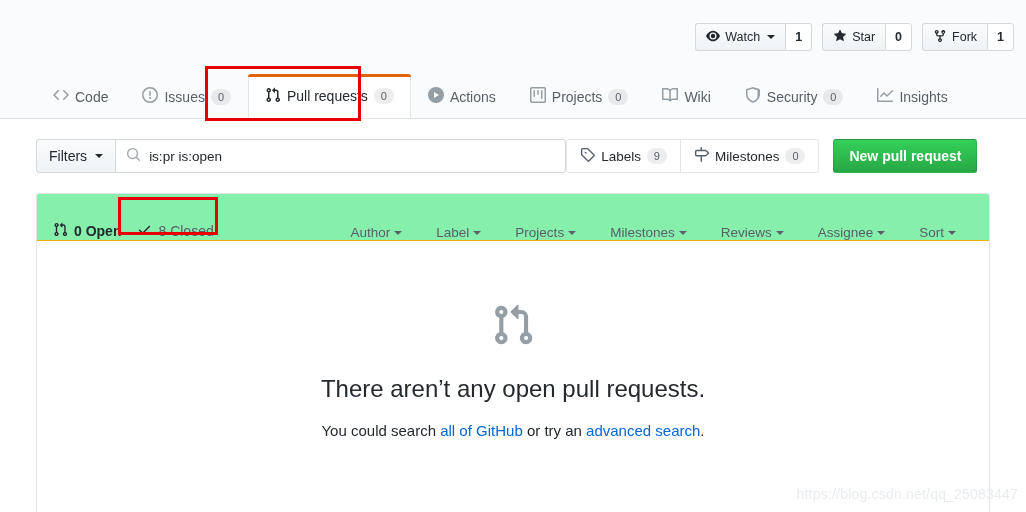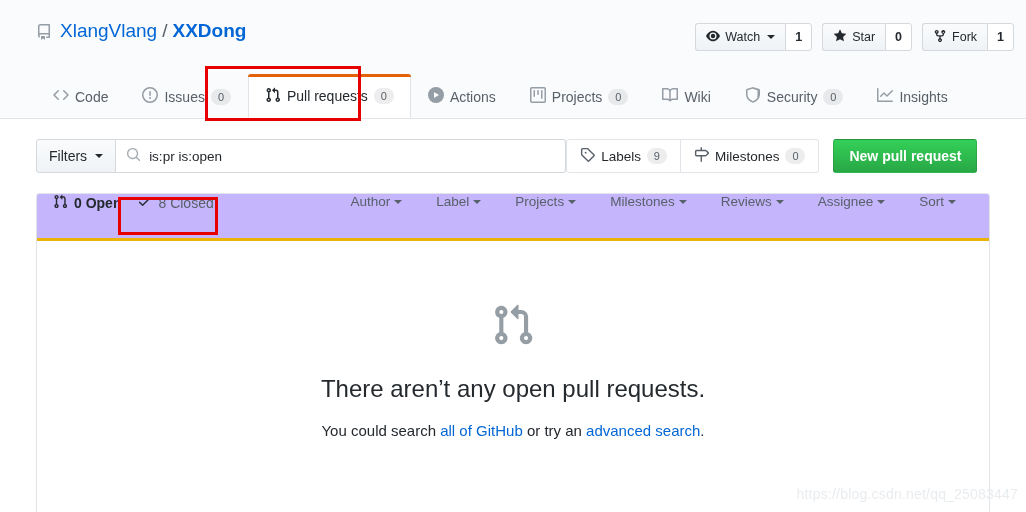--- a/index.html
+++ b/index.html
@@ -216,24 +216,24 @@
     left: 36px; top: 193px;
     width: 954px;
     height: 330px;
     border: 1px solid #e1e4e8;
     border-radius: 3px;
     background: #fff;
     overflow: hidden;
   }
   .table-head {
     height: 47px;
-    background: #c4b5fd;
-    border-bottom: 3px solid #eab308;
-    display: flex;
-    align-items: flex-start;
+    background: #86efac;
+    border-bottom: 1px solid #eab308;
+    display: flex;
+    align-items: flex-end;
     padding: 0 16px;
   }
   .state-links { display: flex; align-items: center; gap: 16px; font-size: 14px; }
   .state-open {
     display: flex; align-items: center; gap: 6px;
     color: #24292e; font-weight: bold;
   }
   .state-open .ico { color: #24292e; }
   .state-closed {
     display: flex; align-items: center; gap: 6px;
@@ -299,30 +299,20 @@
     z-index: 30;
   }
 </style>
 </head>
 <body>
 
 <div id="page">
 
   <div class="repo-header">
 
-    <div class="repo-title">
-      <span class="repo-icon">
-        <svg width="16" height="16" viewBox="0 0 16 16" fill="currentColor" aria-hidden="true">
-          <path d="M2 2.5A2.5 2.5 0 0 1 4.5 0h8.75a.75.75 0 0 1 .75.75v12.5a.75.75 0 0 1-.75.75h-2.5a.75.75 0 1 1 0-1.5h1.75v-2h-8a1 1 0 0 0-.714 1.7.75.75 0 0 1-1.072 1.05A2.495 2.495 0 0 1 2 11.5Zm10.5-1h-8a1 1 0 0 0-1 1v6.708A2.486 2.486 0 0 1 4.5 9h8ZM5 12.25a.25.25 0 0 1 .25-.25h3.5a.25.25 0 0 1 .25.25v3.25a.25.25 0 0 1-.4.2l-1.45-1.087a.25.25 0 0 0-.3 0L5.4 15.7a.25.25 0 0 1-.4-.2Z"></path>
-        </svg>
-      </span>
-      <a class="repo-owner" href="#">XlangVlang</a>
-      <span class="repo-sep">/</span>
-      <a class="repo-name" href="#">XXDong</a>
-    </div>
 
     <div class="social-row">
 
       <div class="btn-group">
         <div class="btn-main">
           <span class="ico">
             <svg width="14" height="14" viewBox="0 0 16 16" fill="currentColor" aria-hidden="true">
               <path d="M8 2c1.981 0 3.671.992 4.933 2.078 1.27 1.091 2.187 2.345 2.637 3.023a1.62 1.62 0 0 1 0 1.798c-.45.678-1.367 1.932-2.637 3.023C11.67 13.008 9.981 14 8 14c-1.981 0-3.671-.992-4.933-2.078C1.797 10.83.88 9.576.43 8.898a1.62 1.62 0 0 1 0-1.798c.45-.677 1.367-1.931 2.637-3.022C4.33 2.992 6.019 2 8 2Zm0 2a4 4 0 1 0 0 8 4 4 0 0 0 0-8Zm0 1.5a2.5 2.5 0 1 1 0 5 2.5 2.5 0 0 1 0-5Z"></path>
             </svg>
           </span>

